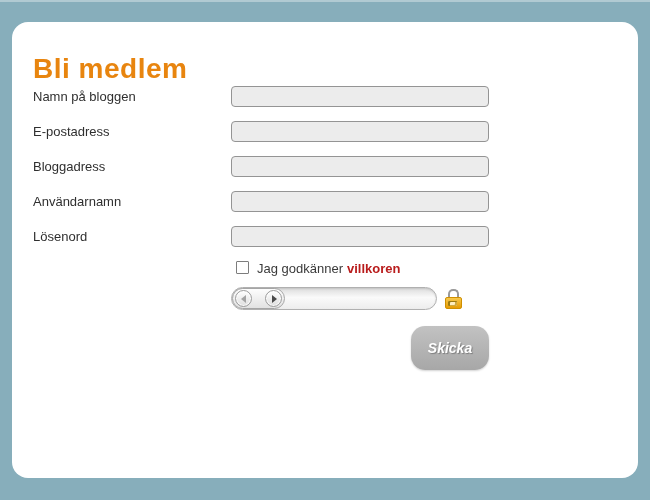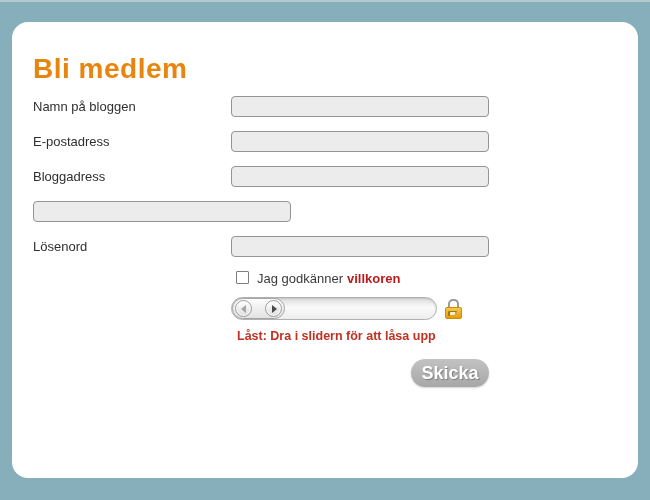--- a/index.html
+++ b/index.html
@@ -20,21 +20,21 @@
     width: 626px; height: 456px;
     background: #ffffff;
     border-radius: 16px;
     padding: 33px 0 0 21px;
   }
   .page-title {
     font-size: 28px;
     font-weight: bold;
     color: #e8850f;
     line-height: 28px;
-    margin-bottom: 13px;
+    margin-bottom: 3px;
     letter-spacing: 0.5px;
   }
   .form-row {
     display: flex;
     align-items: center;
     height: 21px;
     margin-bottom: 14px;
     width: 456px;
   }
   .field-label {
@@ -164,31 +164,32 @@
     font-weight: bold;
     color: #bf3222;
   }
   .button-row {
     margin: 16px 0 0 198px;
     width: 258px;
     display: flex;
     justify-content: flex-end;
   }
   .submit-button {
-    width: 78px; height: 28px;
+    width: 78px; height: 44px;
     border: none;
     border-radius: 14px;
     background: linear-gradient(180deg, #c2c2c2, #a7a7a7);
     box-shadow: 0 1px 2px rgba(0,0,0,0.18);
     color: #ffffff;
     font-family: "Liberation Sans", sans-serif;
-    font-size: 18px;
+    font-size: 14px;
     font-weight: bold;
     text-shadow: 1px 1px 1px #7d7d7d;
     cursor: pointer;
+    font-style: italic;
   }
 </style>
 </head>
 <body>
 
 <div class="top-edge"></div>
 
 <div class="card">
 
   <h1 class="page-title">Bli medlem</h1>
@@ -202,20 +203,21 @@
     <label class="field-label">E-postadress</label>
     <input class="text-input" type="text" value="" style="">
   </div>
 
   <div class="form-row">
     <label class="field-label">Bloggadress</label>
     <input class="text-input" type="text" value="" style="">
   </div>
 
   <div class="form-row">
+    <label class="field-label">Användarnamn</label>
     <input class="text-input" type="text" value="" style="">
   </div>
 
   <div class="form-row">
     <label class="field-label">Lösenord</label>
     <input class="text-input" type="password" value="" style="">
   </div>
 
 
   <div class="terms-row">
@@ -236,19 +238,18 @@
       </div>
     </div>
     <div class="lock-icon">
       <div class="lock-shackle"></div>
       <div class="lock-body">
         <div class="lock-keypad"></div>
       </div>
     </div>
   </div>
 
-  <div class="slider-status">Låst: Dra i slidern för att låsa upp</div>
 
   <div class="button-row">
     <button class="submit-button">Skicka</button>
   </div>
 
 </div>
 
 </body></html>

